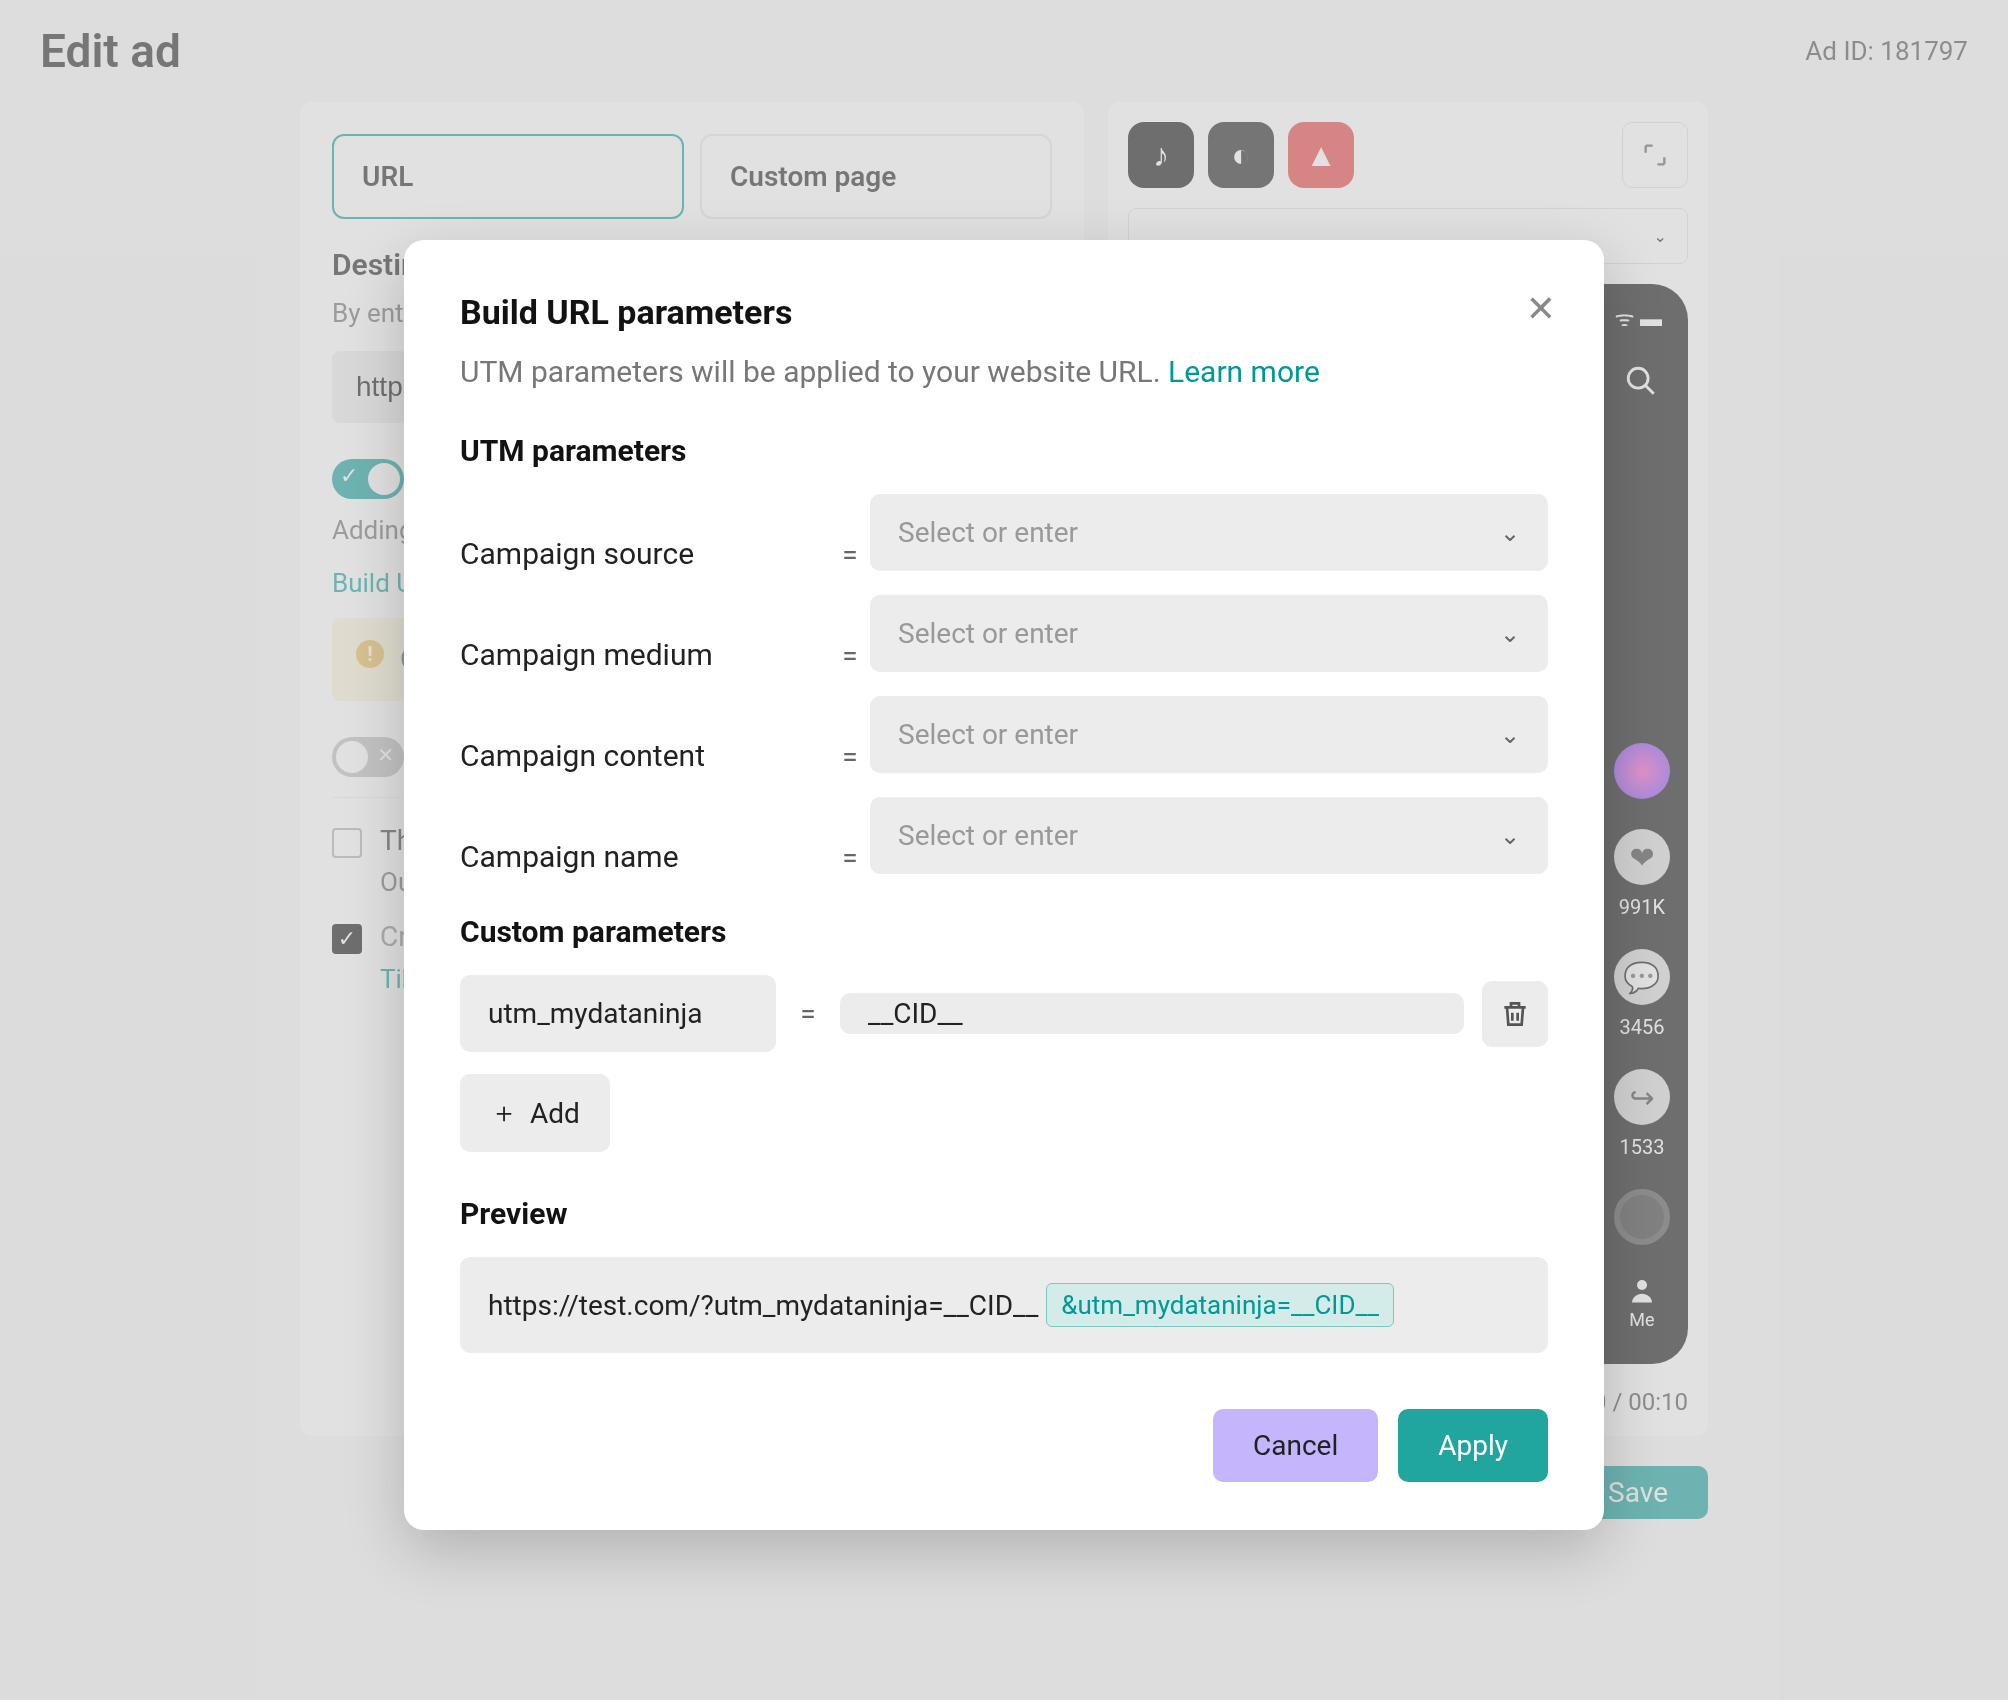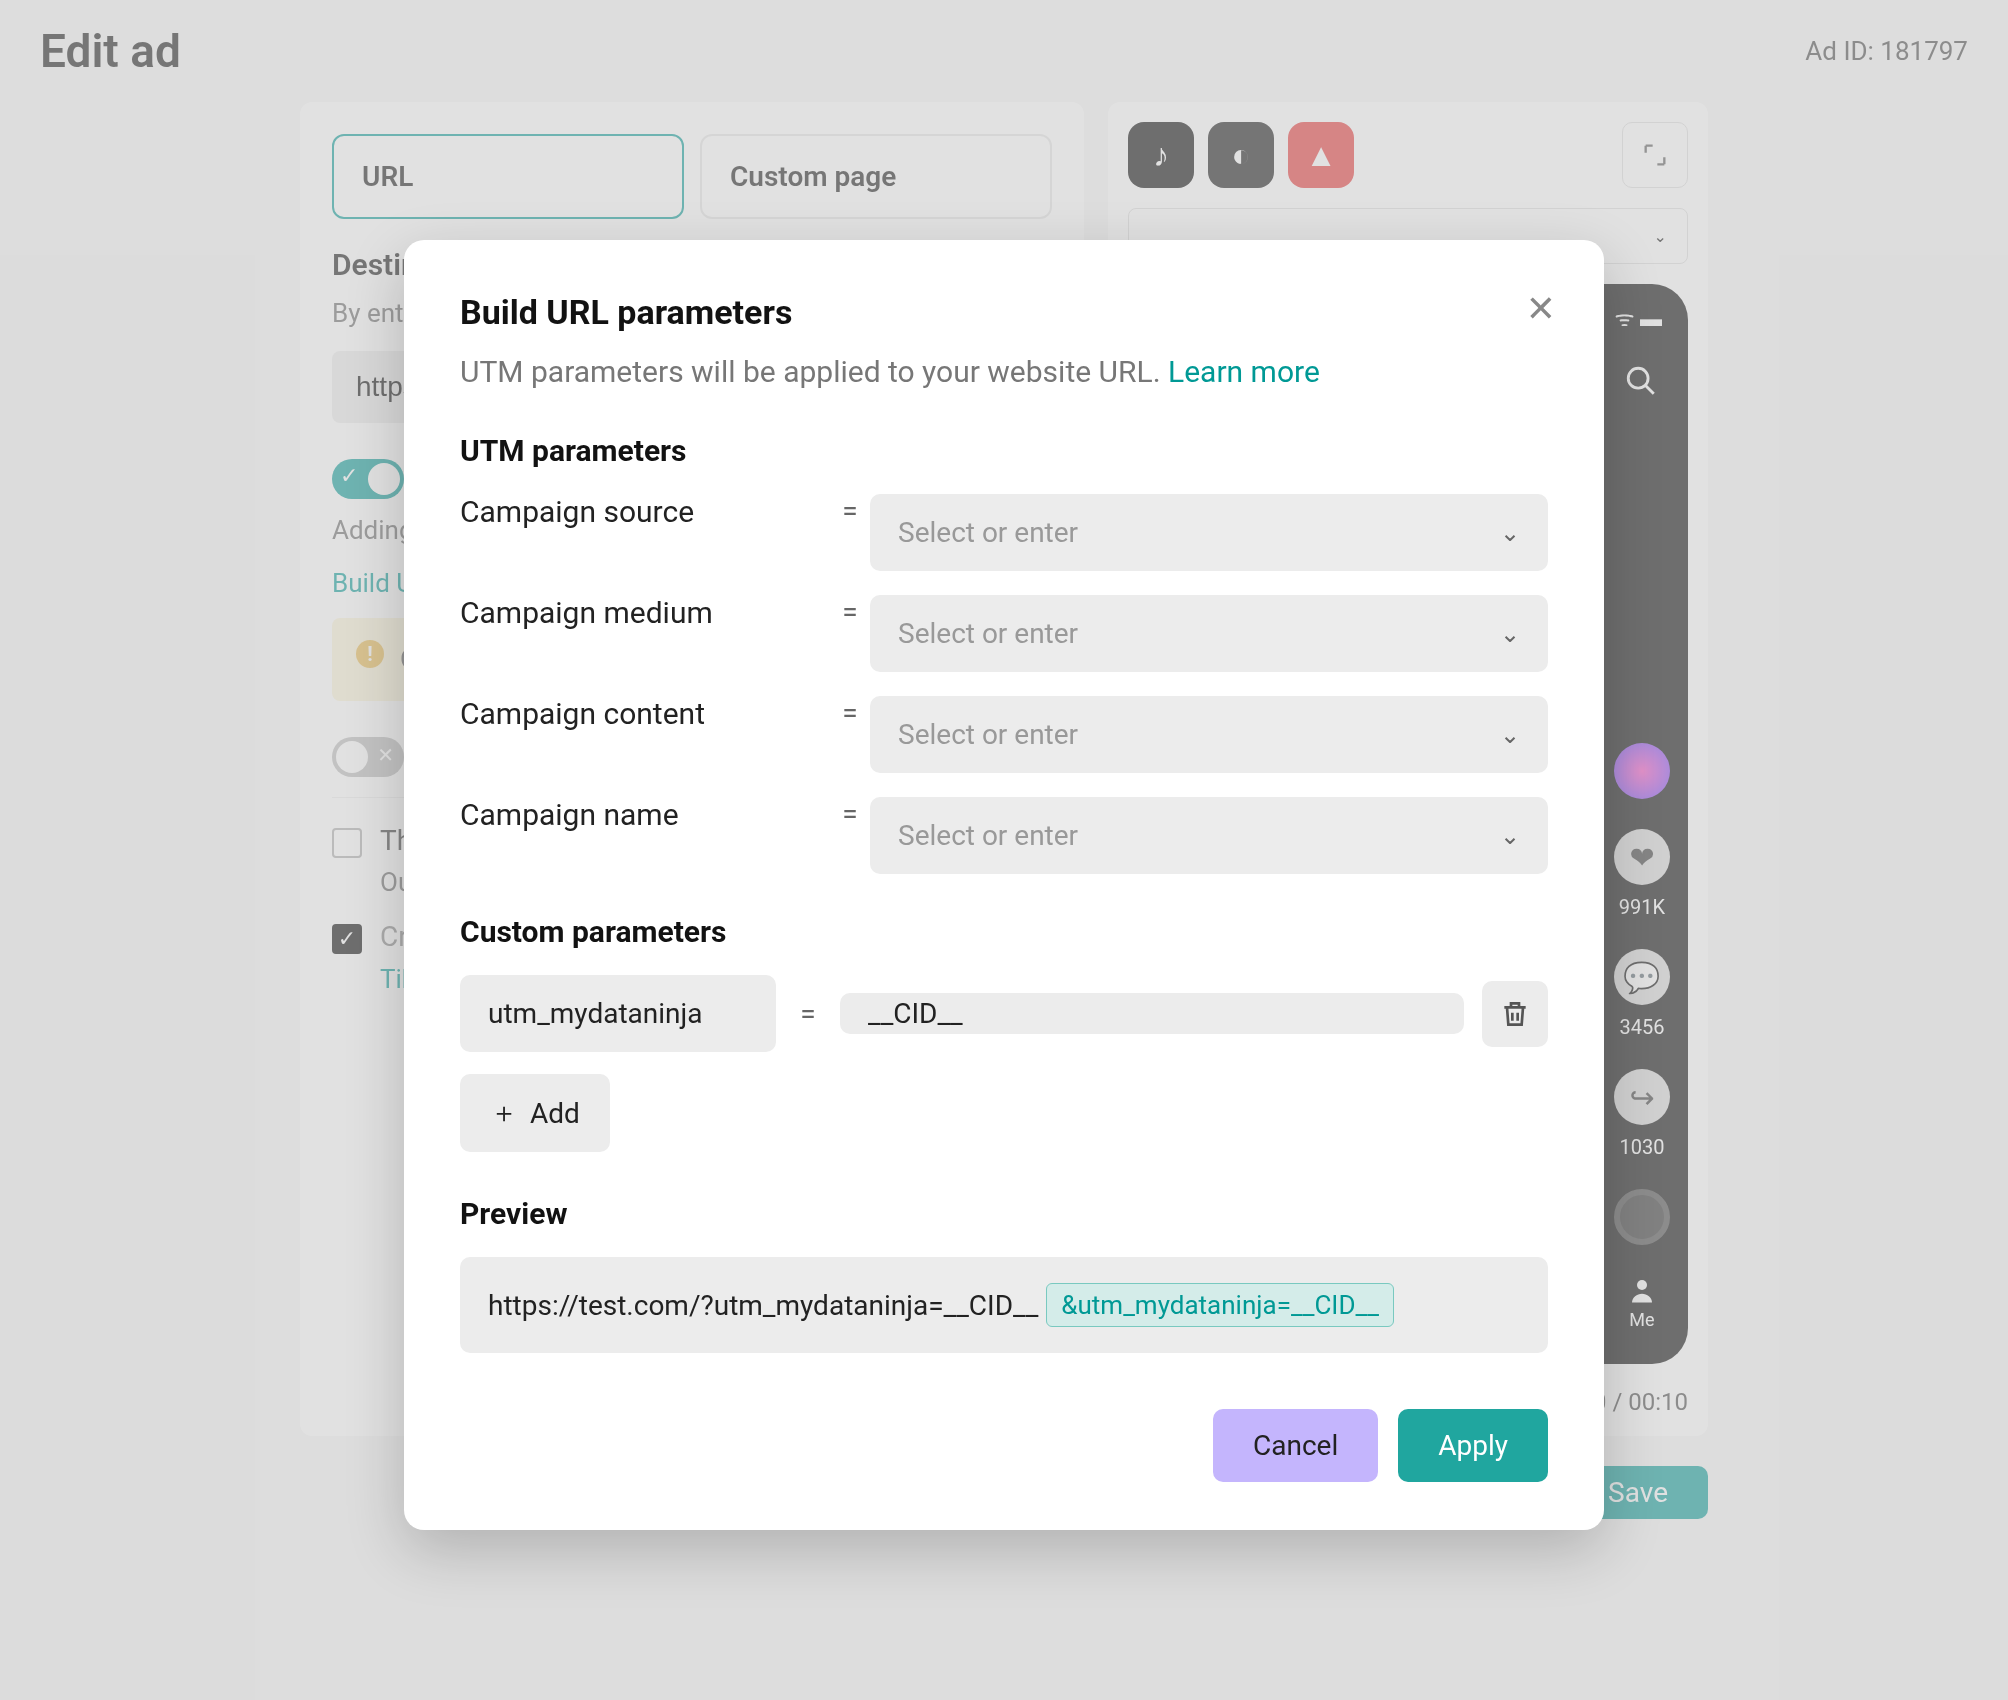--- a/index.html
+++ b/index.html
@@ -171,21 +171,21 @@
   .modal-close {
     position: absolute; top: 48px; right: 48px;
     font-size: 36px; color: #888; cursor: pointer;
   }
   .modal-title { font-size: 34px; font-weight: 700; margin-bottom: 22px; }
   .modal-sub { font-size: 30px; color: #777; margin-bottom: 44px; }
   .modal-sub a { color: #009995; text-decoration: none; }
   .modal-section { font-size: 30px; font-weight: 700; margin-bottom: 26px; }
 
   .param-row {
-    display: flex; align-items: flex-start; margin-bottom: 24px;
+    display: flex; align-items: flex-end; margin-bottom: 24px;
   }
   .param-label { width: 370px; font-size: 30px; color: #222; }
   .param-eq { width: 40px; text-align: center; font-size: 28px; color: #666; }
   .param-select {
     flex: 1; background: #ececec; border-radius: 10px;
     padding: 22px 28px; display: flex; justify-content: space-between; align-items: center;
     font-size: 28px; color: #999;
   }
   .param-select .chev { color: #666; font-size: 24px; }
 
@@ -316,21 +316,21 @@
             </svg>
         </div>
         <div class="vstrip"></div>
         <div class="side-actions">
           <div class="avatar"></div>
           <div class="ic">❤</div>
           <div class="lbl">991K</div>
           <div class="ic">💬</div>
           <div class="lbl">3456</div>
           <div class="ic">↪</div>
-          <div class="lbl">1030</div>
+          <div class="lbl">1533</div>
           <div class="disc"></div>
           <div style="display:flex;flex-direction:column;align-items:center;gap:4px;">
             <svg width="30" height="30" viewBox="0 0 24 24" fill="#fff">
                 <circle cx="12" cy="8" r="4"></circle>
                 <path d="M4 22c0-4 4-7 8-7s8 3 8 7"></path>
               </svg>
             <span style="font-size:18px;">Me</span>
           </div>
         </div>
       </div>

